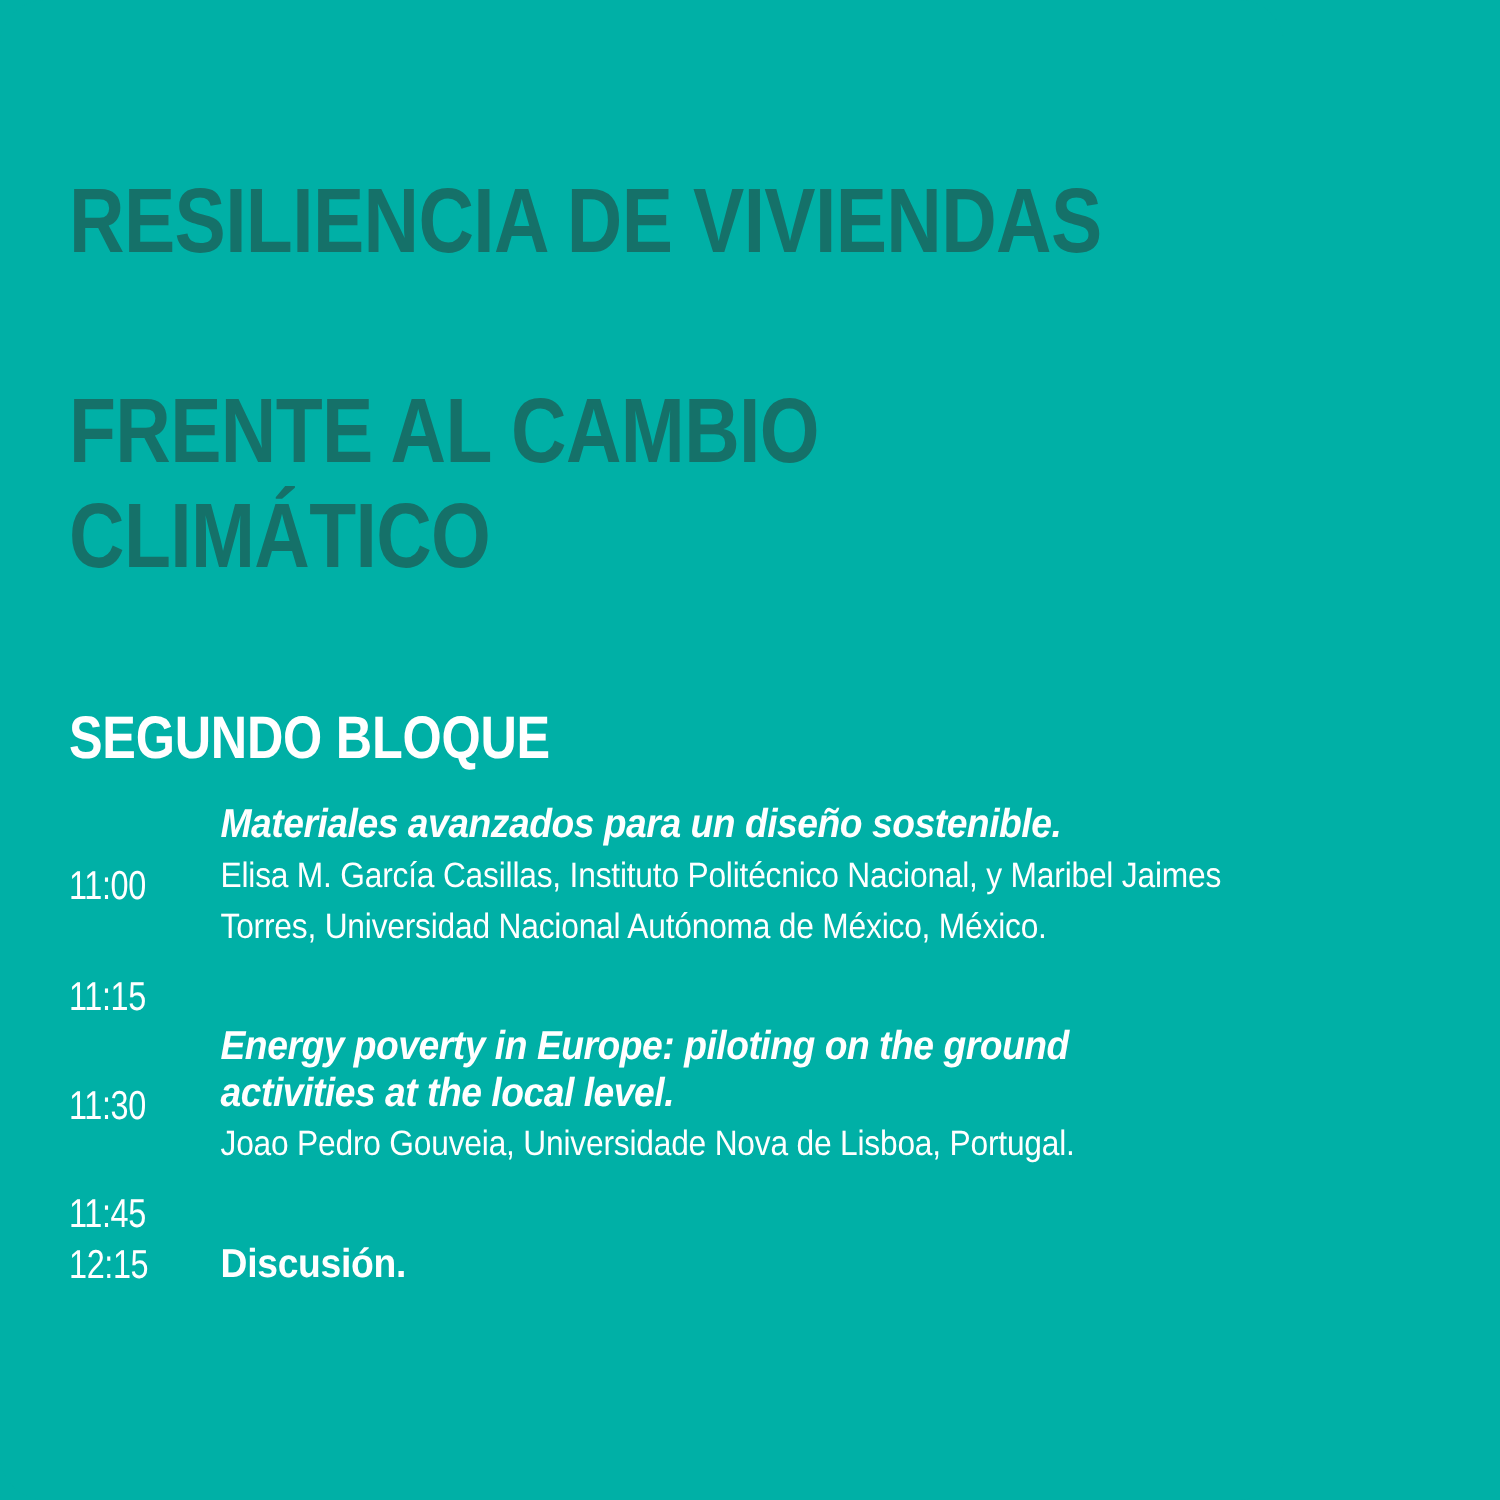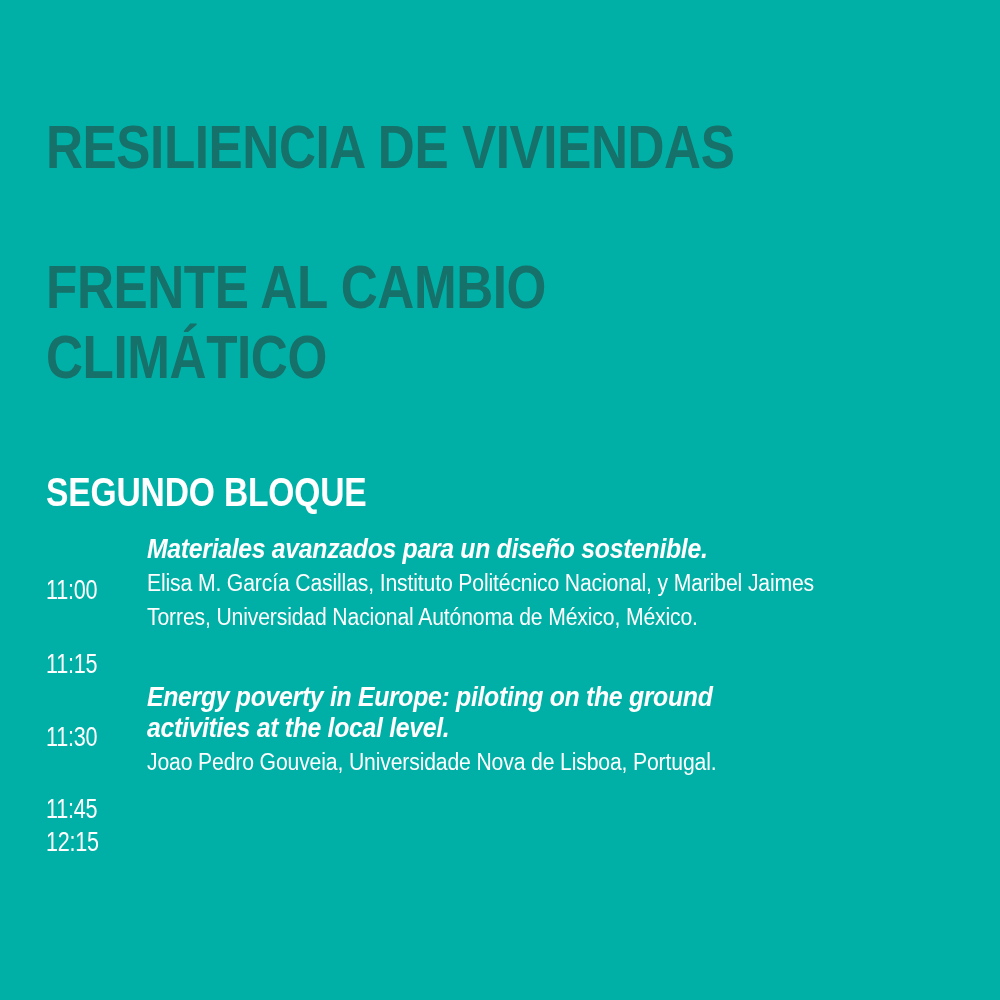--- a/index.html
+++ b/index.html
@@ -163,17 +163,20 @@
       </div>
     </div>
 
     <div class="session">
       <div class="session-time">11:45</div>
     </div>
 
 
     <div class="session simple">
       <div class="session-time">12:15</div>
+      <div class="session-body">
+        <div class="session-title">Discusión.</div>
+      </div>
     </div>
 
 
   </div>
 </div>
 
 </body></html>

